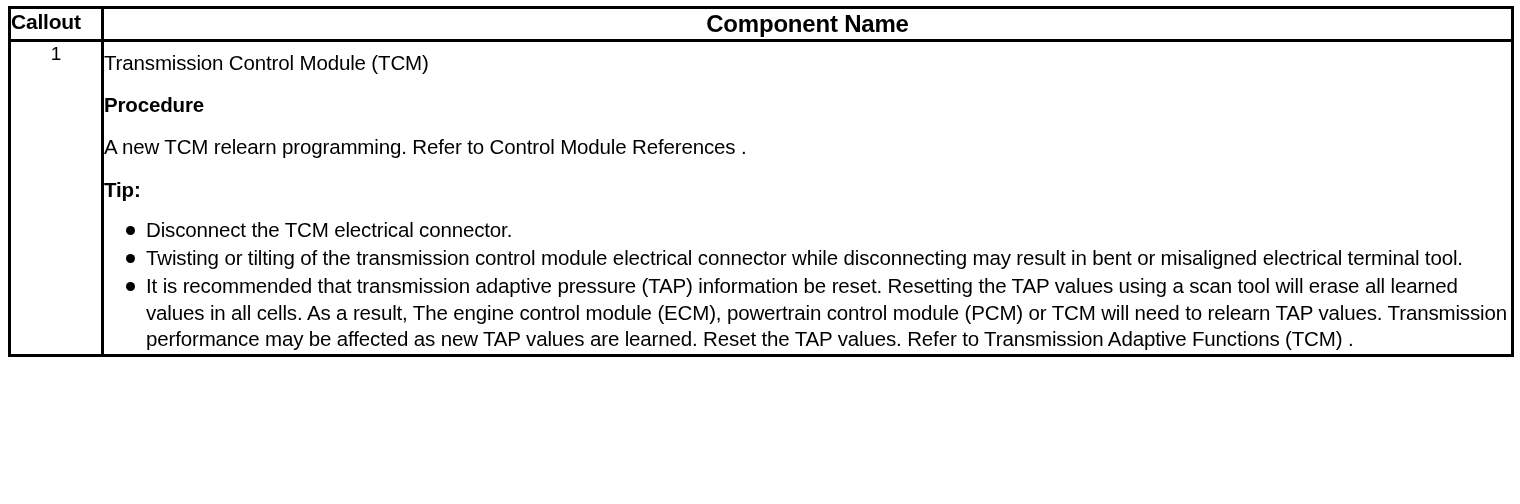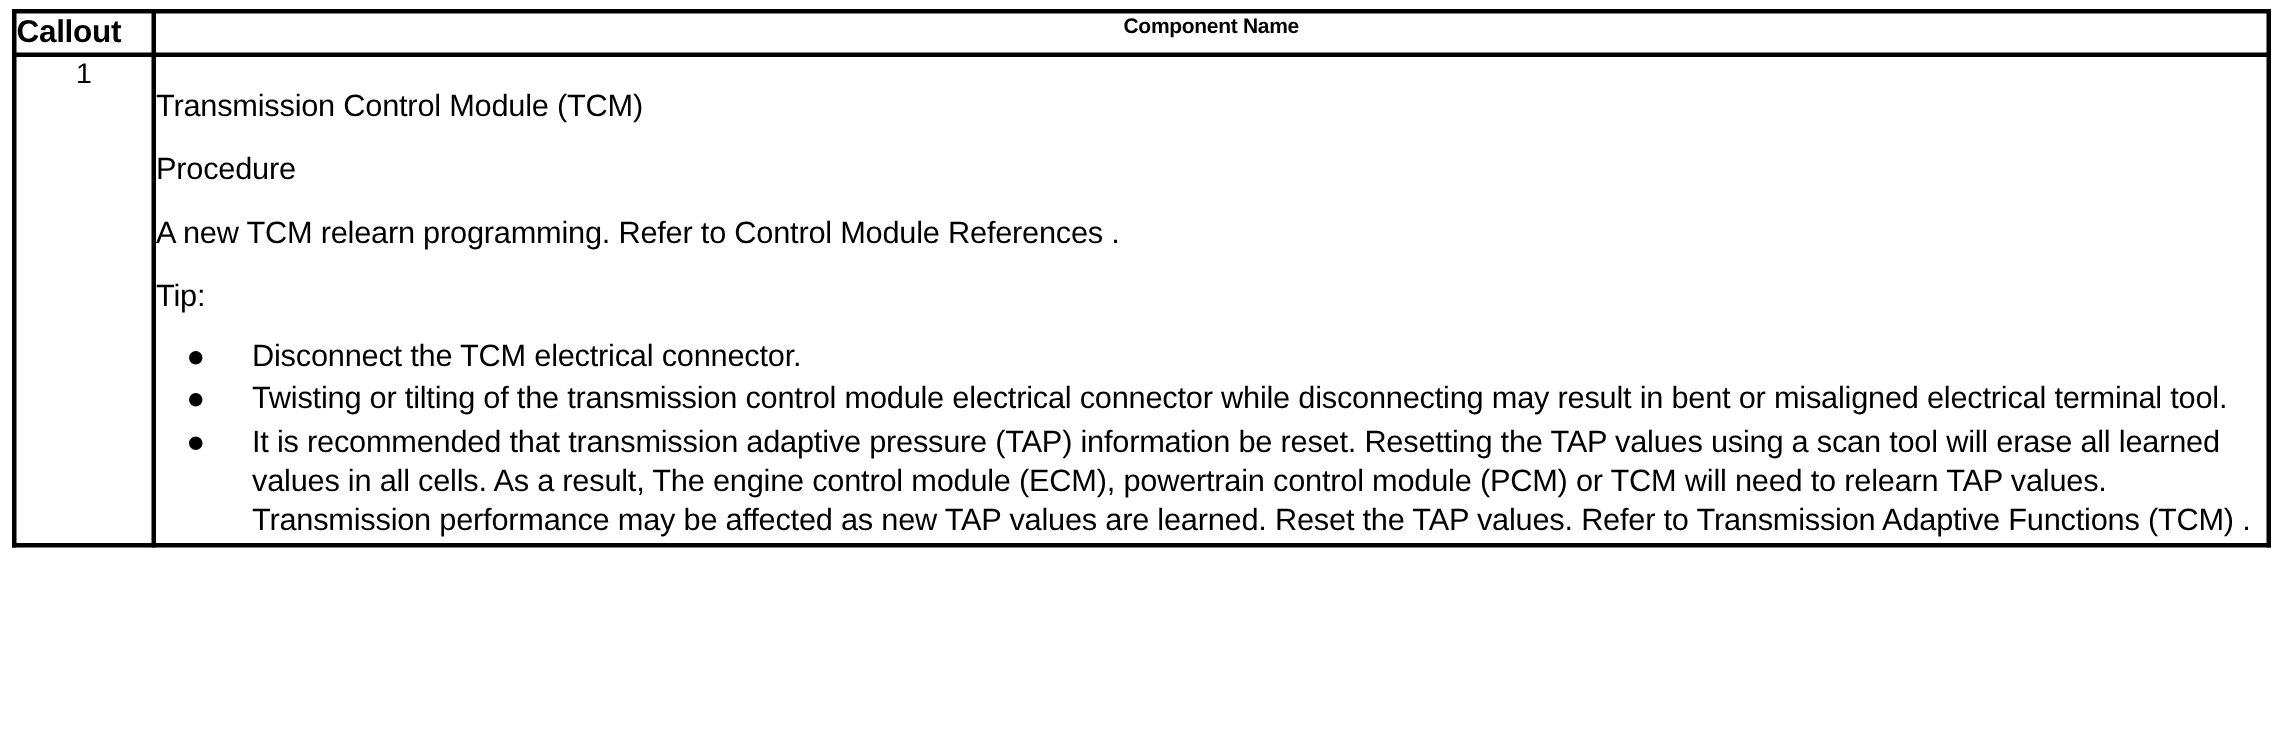--- a/index.html
+++ b/index.html
@@ -41,21 +41,21 @@
 
   th.head-callout {
     font-size: 21px;
     font-weight: bold;
     text-align: left;
     padding: 3px 0 4px 6px;
     letter-spacing: -0.2px;
     line-height: 1.25;
   }
   th.head-name {
-    font-size: 14px;
+    font-size: 24px;
     font-weight: bold;
     text-align: center;
     padding: 3px 0 4px 0;
     letter-spacing: -0.2px;
     line-height: 1.25;
   }
   td.cell-callout {
     vertical-align: middle;
     text-align: center;
     font-size: 19px;
@@ -64,30 +64,30 @@
   td.cell-body {
     padding: 10px 8px 10px 8px;
     font-size: 20.5px;
     line-height: 1.28;
     letter-spacing: -0.15px;
   }
   .para {
     margin: 0 0 0 0;
     padding: 8px 0 8px 0;
   }
-  .para.first { padding-top: 20px; }
-  .para.bold { font-weight: normal; }
+  .para.first { padding-top: 8px; }
+  .para.bold { font-weight: bold; }
   ul.tips {
     list-style: none;
     margin: 6px 0 0 0;
     padding: 0;
   }
   ul.tips li {
     position: relative;
-    padding-left: 64px;
+    padding-left: 42px;
     margin-bottom: 2px;
     letter-spacing: -0.15px;
   }
   ul.tips li .bullet-dot {
     position: absolute;
     left: 22px;
     top: 9px;
     width: 9px;
     height: 9px;
     background: #000000;

